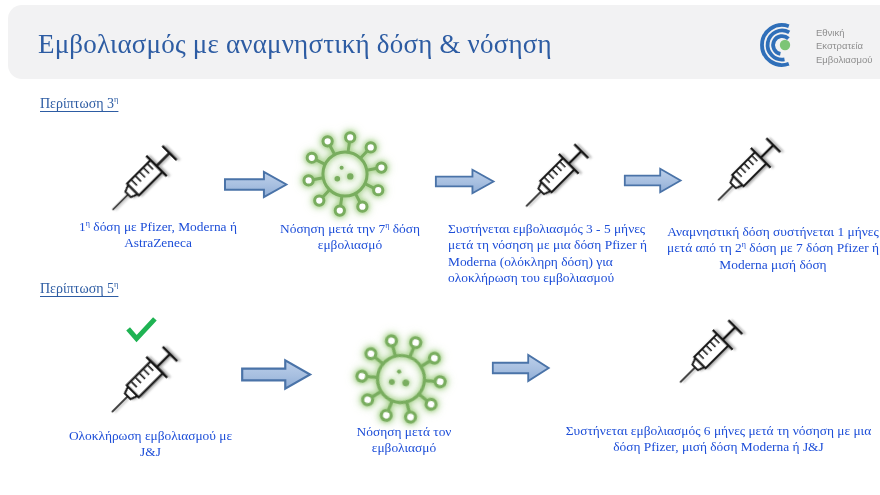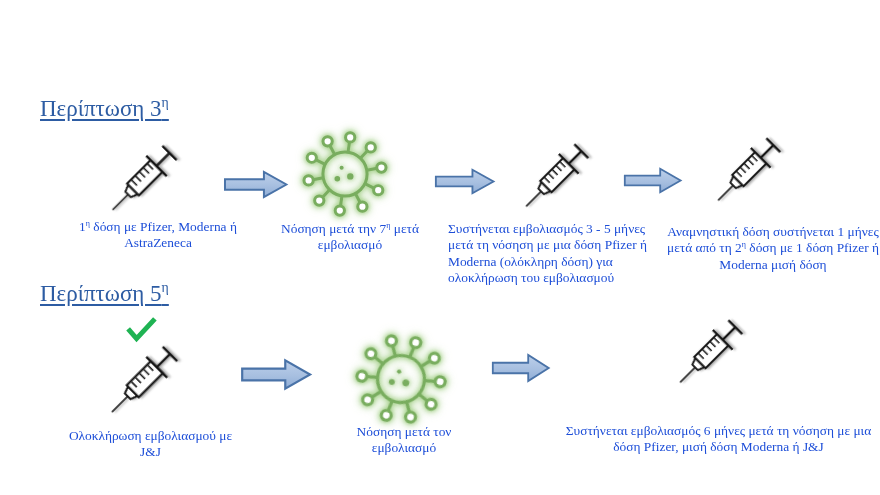--- a/index.html
+++ b/index.html
@@ -18,21 +18,21 @@
   }
   .logo { position:absolute; left:750px; top:14px; width:125px; height:54px; }
   .logo-arcs { position:absolute; left:0; top:0; }
   .logo-text {
     position:absolute; left:58px; top:7px;
     font-family:"Liberation Sans","DejaVu Sans",sans-serif;
     font-size:9.5px; line-height:1.4; color:#8f8f8f;
   }
   
   .case-heading {
-    position:absolute; left:40px; color:#2d5ca3; font-size:23px;
+    position:absolute; left:40px; color:#2d5ca3; font-size:14px;
     text-decoration:underline; text-underline-offset:3px;
   }
   .h3 { top:96px; } .h4 { top:281px; }
   sup { font-size:0.6em; line-height:0; }
   
   .syr { position:absolute; width:100px; height:100px; display:flex; align-items:center; justify-content:center; }
   .syr svg { transform:rotate(-45deg); filter:drop-shadow(2.5px 2.5px 1.2px rgba(110,110,110,0.55)); }
   .s1 { left:96px;  top:126px; }
   .s2 { left:508px; top:124px; }
   .s3 { left:700px; top:118px; }
@@ -114,20 +114,38 @@
         <circle cx="84.6" cy="66.9" r="4.8" fill="#ffffff"></circle>
       <circle cx="46.5" cy="43.5" r="2.1" fill="#79ad5f" stroke="none"></circle>
       <circle cx="42" cy="55" r="2.9" fill="#79ad5f" stroke="none"></circle>
       <circle cx="55.5" cy="52.5" r="3.3" fill="#79ad5f" stroke="none"></circle>
     </g>
   </defs>
 </svg>
 
 <div class="slide">
 
+  <header class="header">
+    <h1 class="title">Εμβολιασμός με αναμνηστική δόση &amp; νόσηση</h1>
+    <div class="logo">
+      <svg class="logo-arcs" width="52" height="52" viewBox="0 0 52 52">
+        <g stroke="#2f6fb9" stroke-width="3.8" fill="none">
+          <path d="M30.8 7.2 A20 20 0 1 0 30.8 44.8"></path>
+          <path d="M31.25 13.4 A14.5 14.5 0 1 0 26.5 40.3"></path>
+          <path d="M30.4 19.6 A9 9 0 1 0 22.4 34.9"></path>
+        </g>
+        <circle cx="27" cy="26" r="5.2" fill="#7cc576"></circle>
+      </svg>
+      <div class="logo-text">
+        <div>Εθνική</div>
+        <div>Εκστρατεία</div>
+        <div>Εμβολιασμού</div>
+      </div>
+    </div>
+  </header>
 
   <div class="case-heading h3"><span>Περίπτωση 3</span><sup>η</sup></div>
 
   <div class="syr s1">
     <svg viewBox="0 0 112 44" width="98" height="39">
         <use href="#syr-def"></use>
       </svg>
   </div>
   <div class="arrow a1">
     <svg viewBox="0 0 100 48" preserveAspectRatio="none">
@@ -154,23 +172,23 @@
         <use href="#arrow-def"></use>
       </svg>
   </div>
   <div class="syr s3">
     <svg viewBox="0 0 112 44" width="95" height="38">
         <use href="#syr-def"></use>
       </svg>
   </div>
 
   <div class="cap c1"><span>1</span><sup>η</sup><span> δόση με Pfizer, Moderna ή AstraZeneca</span></div>
-  <div class="cap c2"><span>Νόσηση μετά την 7</span><sup>η</sup><span> μετά εμβολιασμό</span></div>
+  <div class="cap c2"><span>Νόσηση μετά την 7</span><sup>η</sup><span> δόση εμβολιασμό</span></div>
   <div class="cap c3"><span>Συστήνεται εμβολιασμός 3 - 5 μήνες μετά τη νόσηση με μια δόση Pfizer ή Moderna (ολόκληρη δόση) για ολοκλήρωση του εμβολιασμού</span><sup></sup><span></span></div>
-  <div class="cap c4"><span>Αναμνηστική δόση συστήνεται 1 μήνες μετά από τη 2</span><sup>η</sup><span> δόση με 1 δόση Pfizer ή Moderna μισή δόση</span></div>
+  <div class="cap c4"><span>Αναμνηστική δόση συστήνεται 1 μήνες μετά από τη 2</span><sup>η</sup><span> δόση με 7 δόση Pfizer ή Moderna μισή δόση</span></div>
 
   <div class="case-heading h4"><span>Περίπτωση 5</span><sup>η</sup></div>
 
   <div class="syr s4">
     <svg viewBox="0 0 112 44" width="100" height="40">
         <use href="#syr-def"></use>
       </svg>
   </div>
   <svg class="check" viewBox="0 0 44 36">
     <path d="M3 17 L15 31 L41 3" fill="none" stroke="#1fb353" stroke-width="7" stroke-linejoin="miter"></path>

